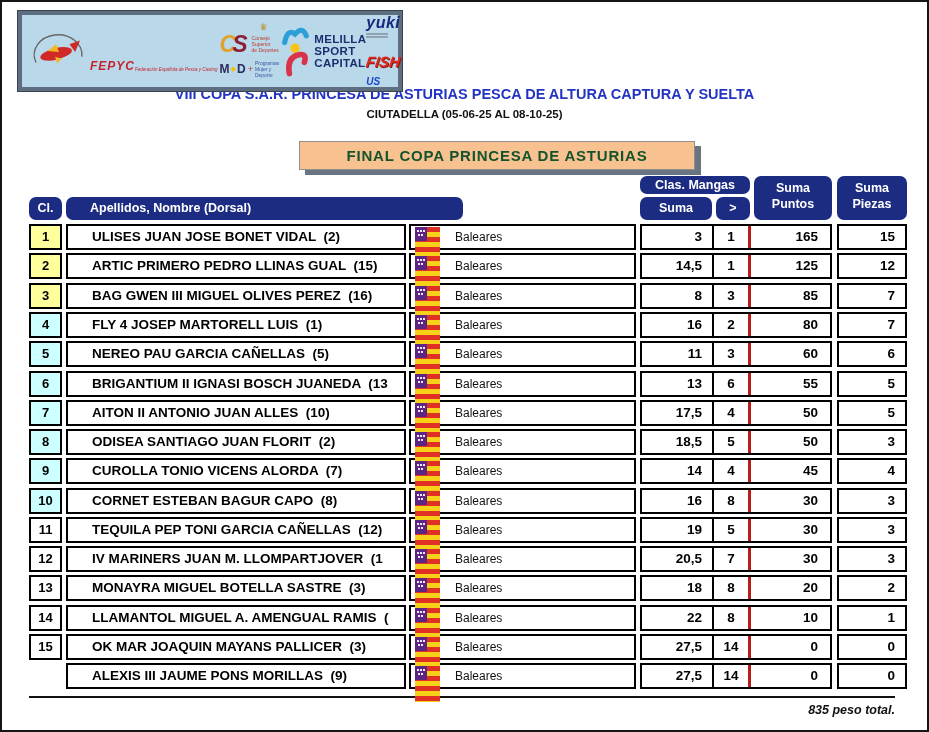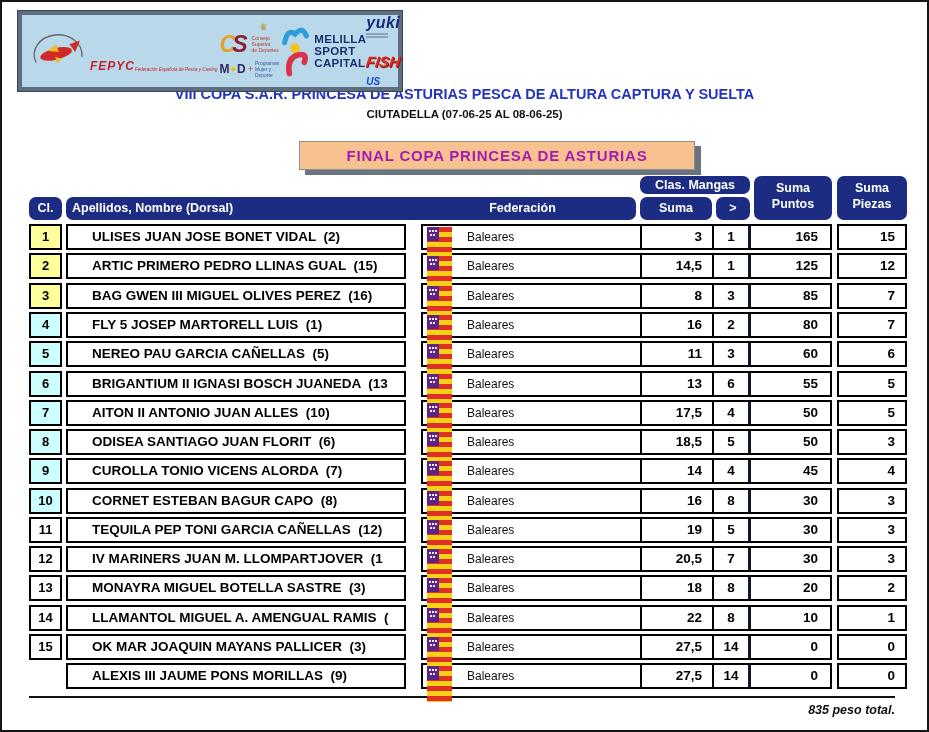--- a/index.html
+++ b/index.html
@@ -34,49 +34,49 @@
   .fish-red{color:#e02b20;font-size:15px;transform:skewX(-8deg);display:inline-block;text-shadow:1px 1px 0 #8a1a12;}
   .fish-us{color:#1b49c8;font-size:10px;}
 
   
   .title{position:absolute;top:84px;left:0;width:100%;text-align:center;color:#2334c2;
          font-weight:bold;font-size:14.5px;z-index:2;white-space:nowrap;}
   .subtitle{position:absolute;top:106px;left:0;width:100%;text-align:center;color:#111;
             font-weight:bold;font-size:11.5px;}
   .stage-btn{position:absolute;left:297px;top:139px;width:396px;height:29px;background:#f7c28f;
              border:1px solid #8f8f8f;box-sizing:border-box;box-shadow:6px 5px 0 #6a7380;
-             text-align:center;line-height:27px;font-weight:bold;font-size:15px;color:#a21caf;
+             text-align:center;line-height:27px;font-weight:bold;font-size:15px;color:#14532d;
              letter-spacing:0.8px;}
 
   
   .tbl{position:absolute;left:27px;top:174px;width:878px;height:556px;}
   .hbox{position:absolute;background:#1c2c82;color:#fff;font-weight:bold;font-size:12.5px;
         text-align:center;box-sizing:border-box;border-radius:7px;}
   .h-cl{left:0;top:21px;width:33px;height:23px;line-height:23px;}
-  .h-name{left:37px;top:21px;width:397px;height:23px;line-height:23px;text-align:left;padding-left:6px;}
+  .h-name{left:37px;top:21px;width:397px;height:23px;line-height:23px;text-align:left;padding-left:24px;}
   .h-fed{left:380px;top:21px;width:227px;height:23px;line-height:23px;}
   .h-mangas{left:611px;top:0;width:110px;height:18px;line-height:18px;}
   .h-suma{left:611px;top:21px;width:72px;height:23px;line-height:23px;}
   .h-gt{left:687px;top:21px;width:34px;height:23px;line-height:23px;}
   .h-puntos{left:725px;top:0;width:78px;height:44px;padding-top:4px;line-height:16px;}
   .h-piezas{left:808px;top:0;width:70px;height:44px;padding-top:4px;line-height:16px;}
 
   .row{position:absolute;left:0;width:878px;height:26px;}
   .cell{position:absolute;top:0;height:26px;border:2px solid #000;box-sizing:border-box;background:#fff;}
   .cl{left:0;width:33px;text-align:center;font-weight:bold;font-size:13px;line-height:22px;}
   .cl-yellow{background:#ffff9c;}
   .cl-cyan{background:#ccffff;}
   .name{left:37px;width:340px;font-weight:bold;font-size:13.5px;line-height:22px;
         padding-left:24px;white-space:pre;overflow:hidden;}
-  .fed{left:392px;width:227px;overflow:visible;}
+  .fed{left:380px;width:227px;overflow:visible;}
   .fedname{position:absolute;left:44px;top:0;font-size:12px;line-height:22px;color:#111;}
   .grp{left:611px;width:192px;display:flex;}
   .grp .suma{width:70px;text-align:right;padding-right:10px;font-weight:bold;font-size:13.5px;line-height:22px;box-sizing:border-box;}
   .grp .gt{width:36px;text-align:center;font-weight:bold;font-size:13.5px;line-height:22px;border-left:2px solid #000;box-sizing:border-box;}
-  .grp .pts{width:82px;text-align:right;padding-right:12px;font-weight:bold;font-size:13.5px;line-height:22px;border-left:3px solid #0f172a;box-sizing:border-box;}
+  .grp .pts{width:82px;text-align:right;padding-right:12px;font-weight:bold;font-size:13.5px;line-height:22px;border-left:3px solid #b91c1c;box-sizing:border-box;}
   .piezas{left:808px;width:70px;text-align:right;padding-right:10px;font-weight:bold;font-size:13.5px;line-height:22px;}
 
   
   .flag{position:absolute;left:4px;top:1px;width:25px;height:36px;z-index:4;
         background:repeating-linear-gradient(#e03026 0 5px,#f7d117 5px 10px);}
   .flag .canton{position:absolute;left:0;top:0;width:12px;height:14px;background:#5c2483;}
   .flag .canton::after{content:"";position:absolute;left:2px;top:3px;width:2px;height:2px;background:#efe7f2;
         box-shadow:3px 0 #efe7f2,6px 0 #efe7f2,1px 4px #efe7f2,4px 4px #efe7f2;}
 
   .bottom-rule{position:absolute;left:0;top:520px;width:866px;height:0;border-top:2px solid #111;}
@@ -142,28 +142,27 @@
         <span class="yuki-brand">yuki</span>
         <span class="yuki-lines"><i></i><i></i></span>
       </div>
       <div class="fishus">
         <span class="fish-red">FISH</span><span class="fish-us">US</span>
       </div>
     </div>
   </div>
 
   <div class="title">VIII COPA S.A.R. PRINCESA DE ASTURIAS PESCA DE ALTURA CAPTURA Y SUELTA</div>
-  <div class="subtitle">CIUTADELLA (07-06-25 AL 08-06-25)</div>
+  <div class="subtitle">CIUTADELLA (05-06-25 AL 08-10-25)</div>
   <div class="stage-btn">FINAL COPA PRINCESA DE ASTURIAS</div>
 
   <div class="tbl">
 
     <div class="hbox h-cl">Cl.</div>
     <div class="hbox h-name">Apellidos, Nombre (Dorsal)</div>
-    <div class="hbox h-fed">Federación</div>
     <div class="hbox h-mangas">Clas. Mangas</div>
     <div class="hbox h-suma">Suma</div>
     <div class="hbox h-gt">&gt;</div>
     <div class="hbox h-puntos">
       <span>Suma</span><br><span>Puntos</span>
     </div>
     <div class="hbox h-piezas">
       <span>Suma</span><br><span>Piezas</span>
     </div>
 
@@ -213,21 +212,21 @@
       <div class="cell grp">
         <div class="suma">8</div>
         <div class="gt">3</div>
         <div class="pts">85</div>
       </div>
       <div class="cell piezas">7</div>
     </div>
 
     <div class="row" style="top:136px">
       <div class="cell cl cl-cyan">4</div>
-      <div class="cell name">FLY 5 JOSEP MARTORELL LUIS  (1)</div>
+      <div class="cell name">FLY 4 JOSEP MARTORELL LUIS  (1)</div>
       <div class="cell fed">
         <span class="flag">
             <span class="canton"></span>
           </span>
         <span class="fedname">Baleares</span>
       </div>
       <div class="cell grp">
         <div class="suma">16</div>
         <div class="gt">2</div>
         <div class="pts">80</div>
@@ -281,21 +280,21 @@
       <div class="cell grp">
         <div class="suma">17,5</div>
         <div class="gt">4</div>
         <div class="pts">50</div>
       </div>
       <div class="cell piezas">5</div>
     </div>
 
     <div class="row" style="top:253px">
       <div class="cell cl cl-cyan">8</div>
-      <div class="cell name">ODISEA SANTIAGO JUAN FLORIT  (6)</div>
+      <div class="cell name">ODISEA SANTIAGO JUAN FLORIT  (2)</div>
       <div class="cell fed">
         <span class="flag">
             <span class="canton"></span>
           </span>
         <span class="fedname">Baleares</span>
       </div>
       <div class="cell grp">
         <div class="suma">18,5</div>
         <div class="gt">5</div>
         <div class="pts">50</div>

